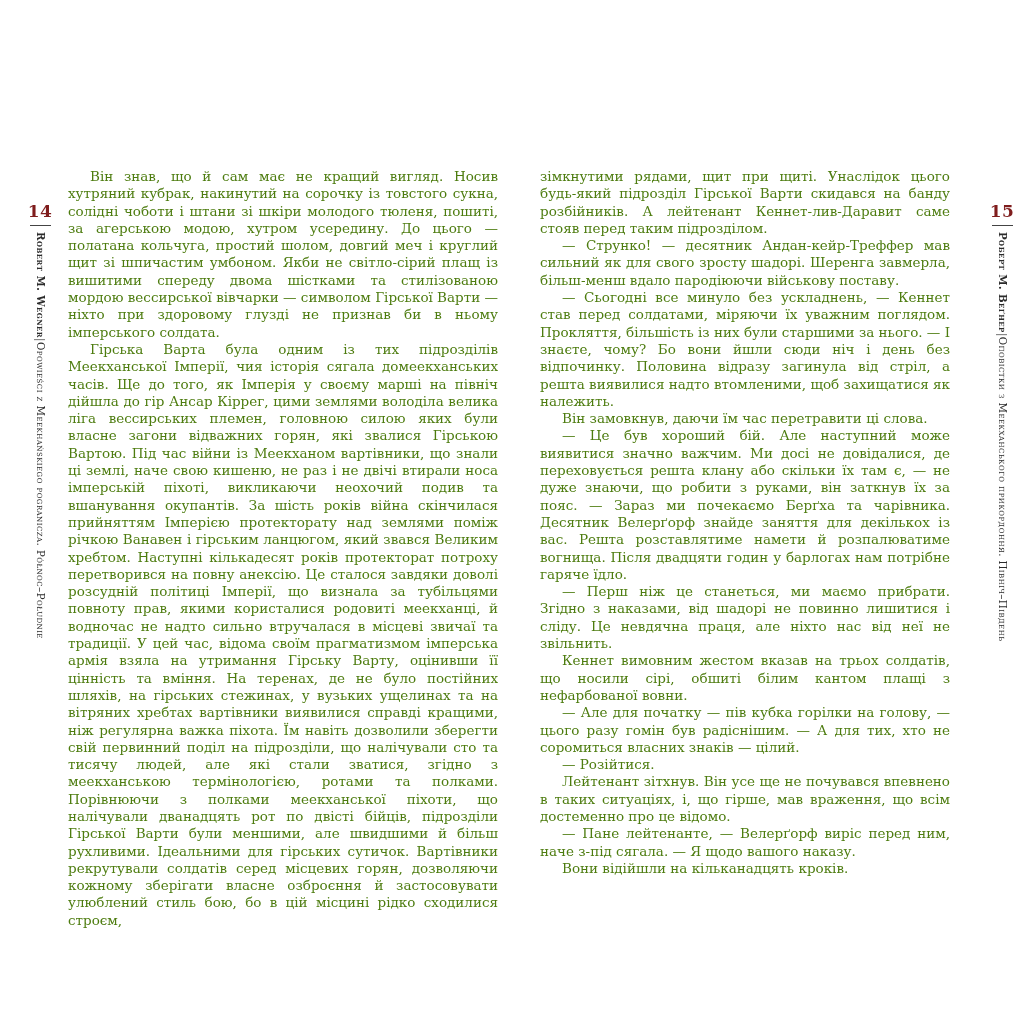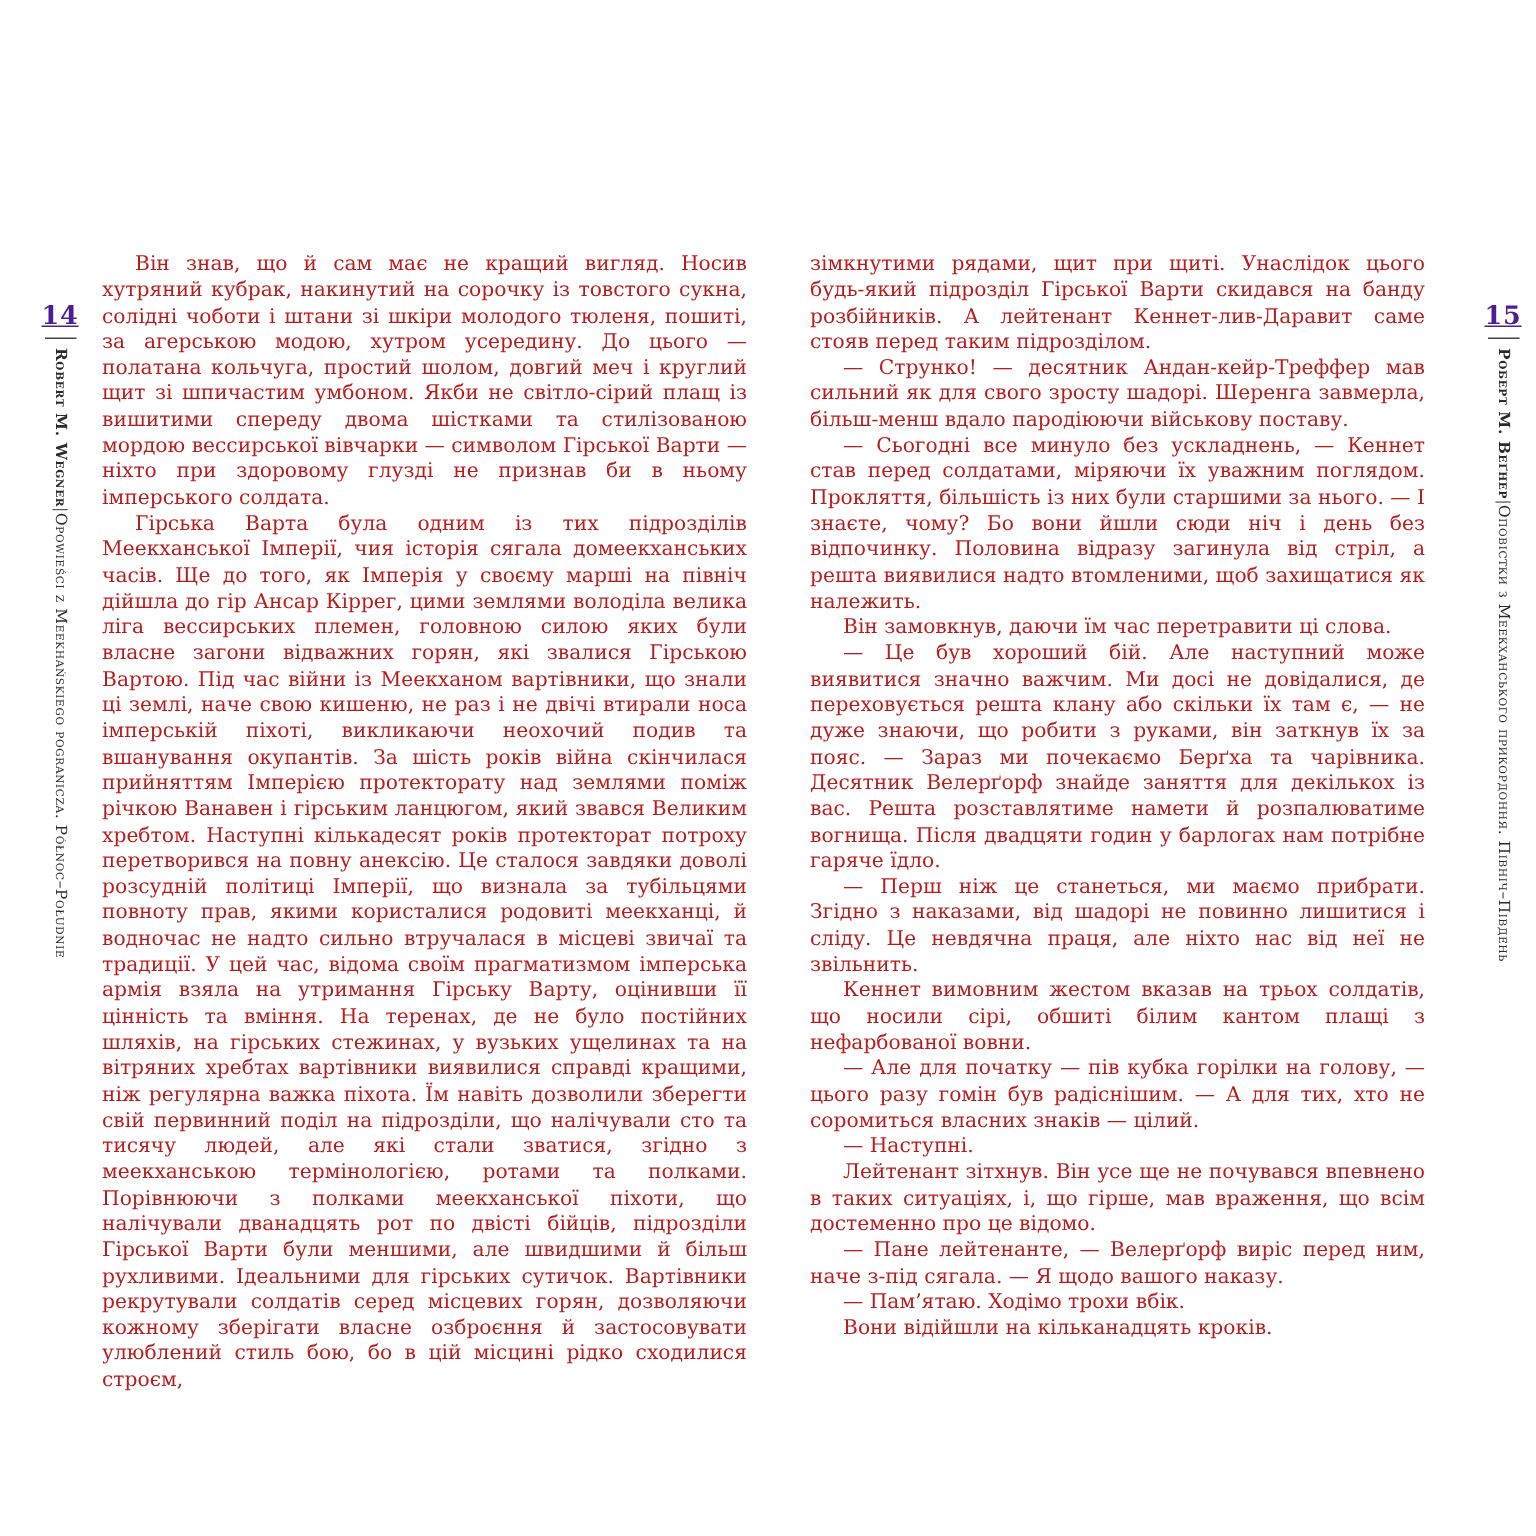--- a/index.html
+++ b/index.html
@@ -19,23 +19,22 @@
     display: flex;
     flex-direction: column;
     align-items: center;
   }
   .sidebar.left  { left: 26px; }
   .sidebar.right { left: 988px; }
   .page-num {
     font-size: 17px;
     font-weight: bold;
     line-height: 1;
-    color: #4c1d95;
+    color: #7f1d1d;
     letter-spacing: 0.5px;
-    text-decoration: underline;
   }
   .num-rule {
     width: 21px; height: 0;
     border-bottom: 1.2px solid #444;
     margin: 5px 0 6px 0;
   }
   .margin-rot {
     writing-mode: vertical-rl;
     text-orientation: sideways;
     font-size: 10.2px;
@@ -47,21 +46,21 @@
   }
   .margin-rot .sep { padding: 0 1px; color: #555; }
   .margin-rot .author { font-weight: bold; }
   
   .text-col {
     position: absolute;
     top: 168px;
     text-align: justify;
     font-size: 13.5px;
     line-height: 17.3px;
-    color: #b91c1c;
+    color: #4d7c0f;
   }
   .text-col.left  { left: 68px;  width: 430px; }
   .text-col.right { left: 540px; width: 410px; }
   .text-col p { margin: 0; padding: 0; }
   .text-col p.indent { text-indent: 22px; }
   .text-col p.justify-last { text-align-last: justify; }
 </style>
 </head>
 <body>
 
@@ -87,18 +86,17 @@
   </div>
 <div class="text-col right" id="right-col">
     <p class="">зімкнутими рядами, щит при щиті. Унаслідок цього будь-який підрозділ Гірської Варти скидався на банду розбійників. А лейтенант Кеннет-лив-Даравит саме стояв перед таким підрозділом.</p>
     <p class="indent">— Струнко! — десятник Андан-кейр-Треффер мав сильний як для свого зросту шадорі. Шеренга завмерла, більш-менш вдало пародіюючи військову поставу.</p>
     <p class="indent">— Сьогодні все минуло без ускладнень, — Кеннет став перед солдатами, міряючи їх уважним поглядом. Прокляття, більшість із них були старшими за нього. — І знаєте, чому? Бо вони йшли сюди ніч і день без відпочинку. Половина відразу загинула від стріл, а решта виявилися надто втомленими, щоб захищатися як належить.</p>
     <p class="indent">Він замовкнув, даючи їм час перетравити ці слова.</p>
     <p class="indent">— Це був хороший бій. Але наступний може виявитися значно важчим. Ми досі не довідалися, де переховується решта клану або скільки їх там є, — не дуже знаючи, що робити з руками, він заткнув їх за пояс. — Зараз ми почекаємо Берґха та чарівника. Десятник Велерґорф знайде заняття для декількох із вас. Решта розставлятиме намети й розпалюватиме вогнища. Після двадцяти годин у барлогах нам потрібне гаряче їдло.</p>
     <p class="indent">— Перш ніж це станеться, ми маємо прибрати. Згідно з наказами, від шадорі не повинно лишитися і сліду. Це невдячна праця, але ніхто нас від неї не звільнить.</p>
     <p class="indent">Кеннет вимовним жестом вказав на трьох солдатів, що носили сірі, обшиті білим кантом плащі з нефарбованої вовни.</p>
     <p class="indent">— Але для початку — пів кубка горілки на голову, — цього разу гомін був радіснішим. — А для тих, хто не соромиться власних знаків — цілий.</p>
-    <p class="indent">— Наступні.</p>
+    <p class="indent">— Розійтися.</p>
     <p class="indent">Лейтенант зітхнув. Він усе ще не почувався впевнено в таких ситуаціях, і, що гірше, мав враження, що всім достеменно про це відомо.</p>
     <p class="indent">— Пане лейтенанте, — Велерґорф виріс перед ним, наче з-під сягала. — Я щодо вашого наказу.</p>
-    <p class="indent">— Пам’ятаю. Ходімо трохи вбік.</p>
     <p class="indent">Вони відійшли на кільканадцять кроків.</p>
   </div>
 
 </body></html>

